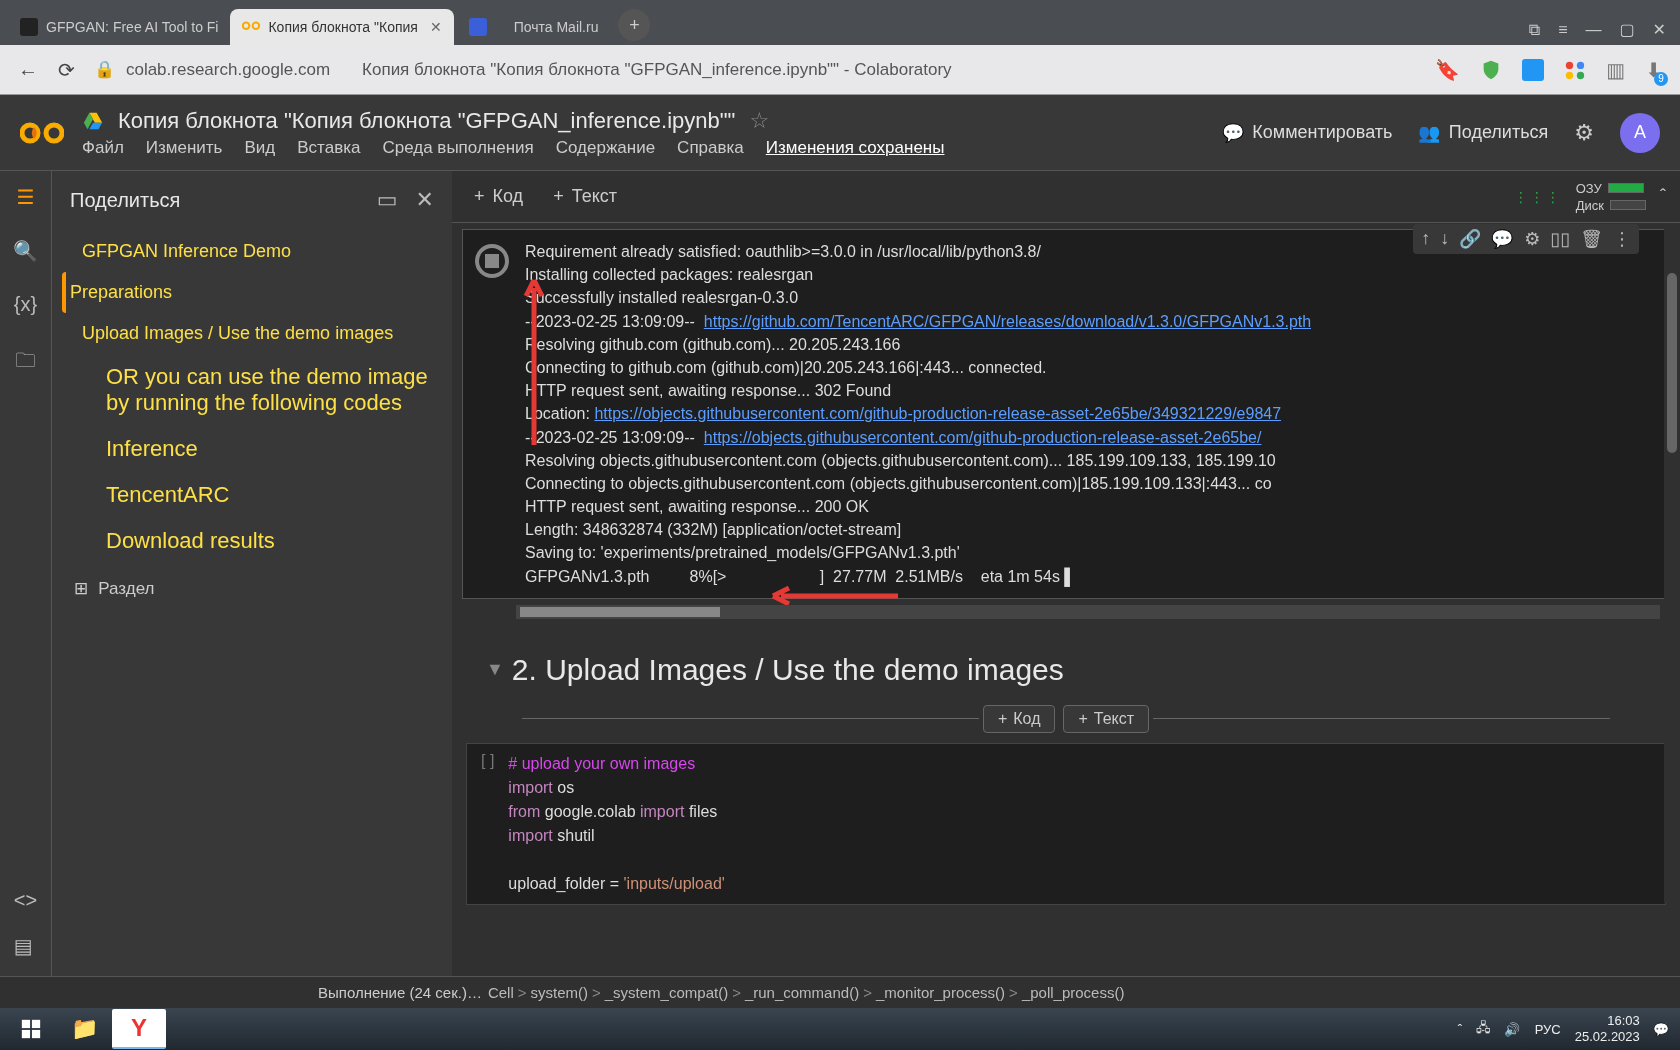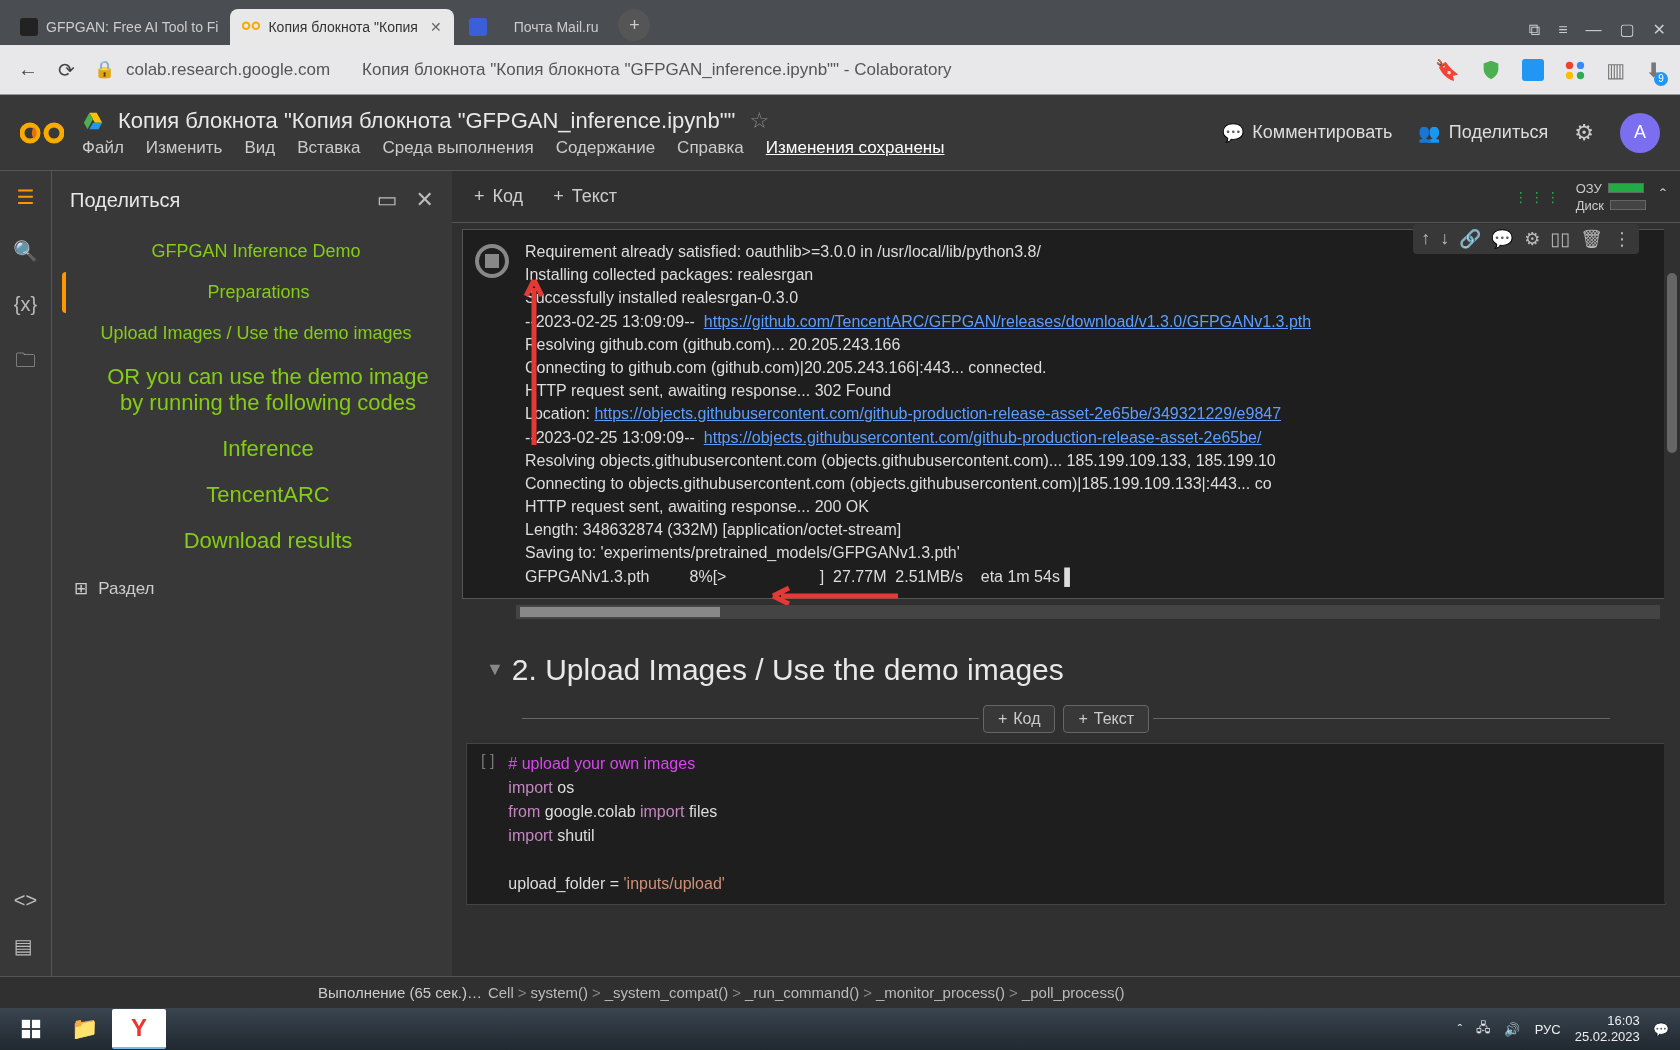--- a/index.html
+++ b/index.html
@@ -42,24 +42,24 @@
 .main { display:flex; height:calc(100% - 45px - 50px - 76px - 32px - 42px); }
 .rail { width:52px; background:#383838; display:flex; flex-direction:column; align-items:center; padding-top:14px; gap:30px; border-right:1px solid #555; }
 .rail-icon { color:#bbb; font-size:20px; }
 .rail-icon.active { color:#ff9800; }
 .rail-bottom { margin-top:auto; margin-bottom:18px; display:flex; flex-direction:column; gap:22px; }
 
 .sidebar { width:400px; background:#383838; padding:16px 10px; }
 .sb-hdr { display:flex; align-items:center; padding:0 8px 18px 8px; }
 .sb-title { color:#e8e8e8; font-size:20px; }
 .sb-hdr-icons { margin-left:auto; display:flex; gap:18px; color:#bbb; font-size:22px; }
-.toc-item { color:#84cc16; font-size:18px; padding:10px 12px; border-radius:4px; cursor:pointer;text-align:center; }
+.toc-item { color:#fde047; font-size:18px; padding:10px 12px; border-radius:4px; cursor:pointer; }
 .toc-item.lvl1 { padding-left:20px; }
 .toc-item.lvl2 { padding-left:44px; font-size:22px; }
-.toc-item.active { border-left:4px solid #ff9800; padding-left:21px; font-weight:500; }
+.toc-item.active { border-left:4px solid #ff9800; padding-left:4px; font-weight:500; }
 .add-section { display:flex; align-items:center; gap:10px; color:#ccc; font-size:17px; padding:14px 12px; }
 
 .content { flex:1; background:#303030; display:flex; flex-direction:column; overflow:hidden; }
 .toolbar { height:52px; display:flex; align-items:center; padding:0 14px; gap:14px; border-bottom:1px solid #555; }
 .tb-btn { display:flex; align-items:center; gap:8px; color:#ccc; font-size:18px; padding:4px 8px; }
 .tb-right { margin-left:auto; display:flex; align-items:center; gap:14px; color:#ccc; font-size:14px; }
 .resource { display:flex; flex-direction:column; align-items:flex-start; gap:2px; font-size:13px; }
 .res-row { display:flex; align-items:center; gap:6px; }
 .res-bar { width:36px; height:10px; background:#2a4; border:1px solid #666; }
 .res-bar.empty { background:#444; }
@@ -331,21 +331,21 @@
       </div>
     </div>
   </div>
 </div>
 
 <div class="nb-scroll">
     <div class="nb-scroll-thumb"></div>
   </div>
 
 <div class="status-bar">
-  <span style="margin-left:300px">Выполнение (65 сек.)…</span>
+  <span style="margin-left:300px">Выполнение (24 сек.)…</span>
   <span id="crumbs"><span class="crumb">Cell</span><span class="sep">&gt;</span><span class="crumb">system()</span><span class="sep">&gt;</span><span class="crumb">_system_compat()</span><span class="sep">&gt;</span><span class="crumb">_run_command()</span><span class="sep">&gt;</span><span class="crumb">_monitor_process()</span><span class="sep">&gt;</span><span class="crumb">_poll_process()</span></span>
 </div>
 
 <div class="taskbar">
   <div class="task-item">
       <svg width="22" height="22" viewBox="0 0 24 24">
         <rect x="2" y="2" width="9" height="9" fill="#fff"></rect>
         <rect x="13" y="2" width="9" height="9" fill="#fff"></rect>
         <rect x="2" y="13" width="9" height="9" fill="#fff"></rect>
         <rect x="13" y="13" width="9" height="9" fill="#fff"></rect>

